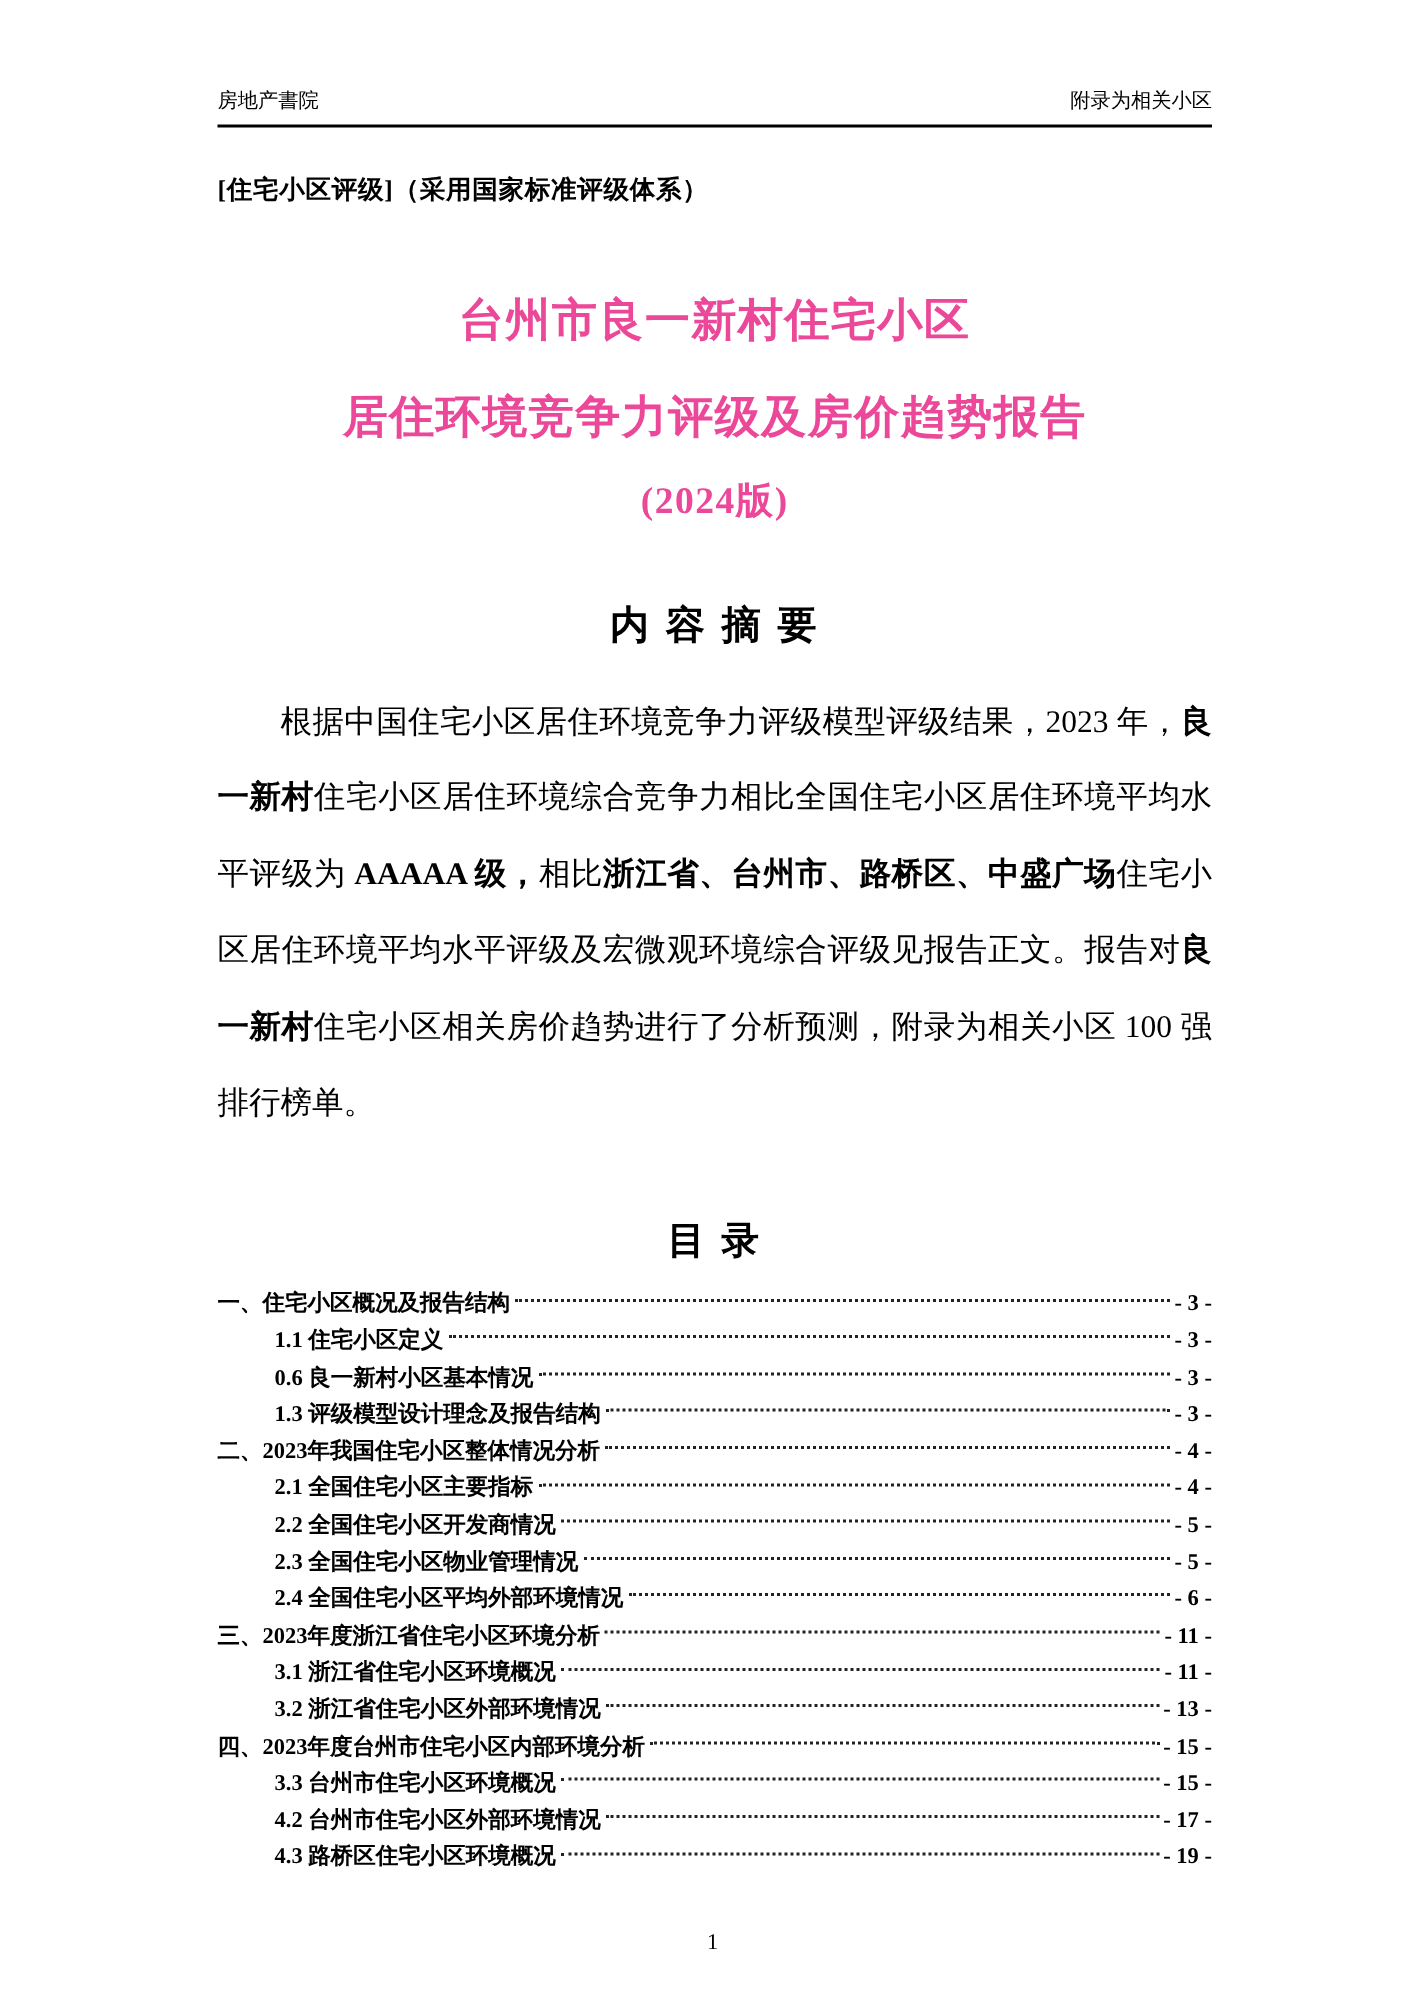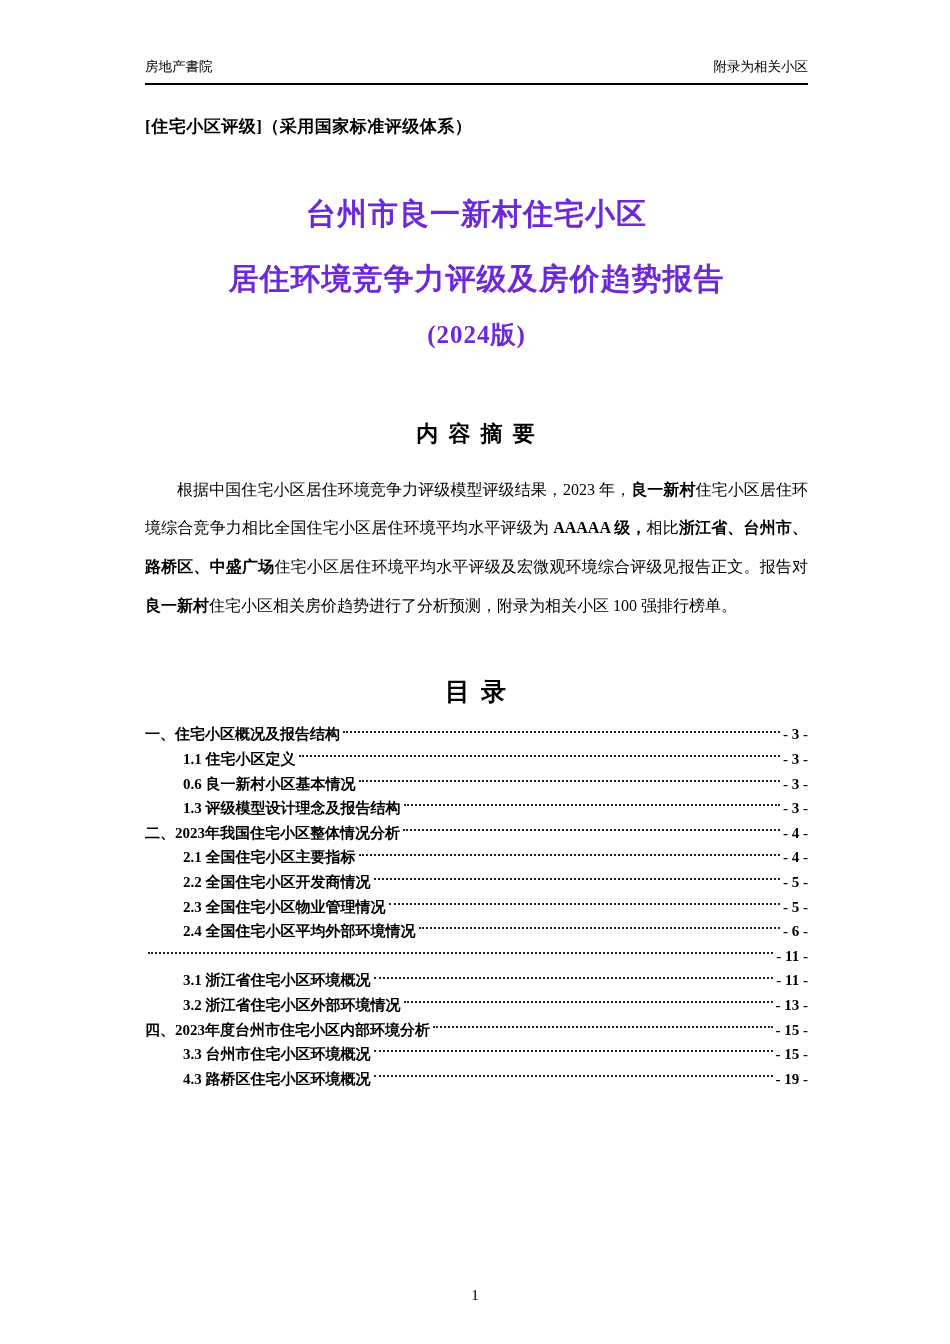--- a/index.html
+++ b/index.html
@@ -34,30 +34,30 @@
     font-size: 30px;
     font-weight: 700;
     line-height: 2.15;
     letter-spacing: 1px;
   }
   .title-edition {
     font-size: 25px;
     line-height: 1.9;
   }
   .summary-heading {
-    margin-top: 60px;
-    text-align: center;
-    font-size: 22px;
+    margin-top: 40px;
+    text-align: center;
+    font-size: 26px;
     font-weight: 700;
     font-family: "Liberation Sans", sans-serif;
     letter-spacing: 2px;
   }
   .summary {
     margin-top: 22px;
-    font-size: 16px;
+    font-size: 21px;
     line-height: 2.42;
     text-align: justify;
     text-indent: 2em;
   }
   .summary .bold { font-weight: 700; }
   .toc-heading {
     margin-top: 50px;
     text-align: center;
     font-size: 25px;
     font-weight: 700;
@@ -97,21 +97,21 @@
 
 <div class="page">
 
   <header class="doc-header">
     <span>房地产書院</span>
     <span>附录为相关小区</span>
   </header>
 
   <div class="bracket-line">[住宅小区评级]（采用国家标准评级体系）</div>
 
-  <h1 class="title" style="color: #6d28d9;">
+  <h1 class="title" style="color: #ec4899;">
     <div>台州市良一新村住宅小区</div>
     <div>居住环境竞争力评级及房价趋势报告</div>
     <div class="title-edition">(2024版)</div>
   </h1>
 
   <h2 class="summary-heading">内 容 摘 要</h2>
 
   <p class="summary"><span>根据中国住宅小区居住环境竞争力评级模型评级结果，2023 年，</span><span class="bold">良一新村</span><span>住宅小区居住环境综合竞争力相比全国住宅小区居住环境平均水平评级为 </span><span class="bold">AAAAA 级，</span><span>相比</span><span class="bold">浙江省、台州市、路桥区、中盛广场</span><span>住宅小区居住环境平均水平评级及宏微观环境综合评级见报告正文。报告对</span><span class="bold">良一新村</span><span>住宅小区相关房价趋势进行了分析预测，附录为相关小区 100 强排行榜单。</span></p>
 
   <h2 class="toc-heading">目 录</h2>
@@ -156,20 +156,21 @@
         <span class="toc-label">2.3 全国住宅小区物业管理情况</span>
         <span class="toc-dots"></span>
         <span class="toc-page">- 5 -</span>
       </div>
       <div class="toc-row lvl2">
         <span class="toc-label">2.4 全国住宅小区平均外部环境情况</span>
         <span class="toc-dots"></span>
         <span class="toc-page">- 6 -</span>
       </div>
       <div class="toc-row lvl1">
+        <span class="toc-label">三、2023年度浙江省住宅小区环境分析</span>
         <span class="toc-dots"></span>
         <span class="toc-page">- 11 -</span>
       </div>
       <div class="toc-row lvl2">
         <span class="toc-label">3.1 浙江省住宅小区环境概况</span>
         <span class="toc-dots"></span>
         <span class="toc-page">- 11 -</span>
       </div>
       <div class="toc-row lvl2">
         <span class="toc-label">3.2 浙江省住宅小区外部环境情况</span>
@@ -178,20 +179,25 @@
       </div>
       <div class="toc-row lvl1">
         <span class="toc-label">四、2023年度台州市住宅小区内部环境分析</span>
         <span class="toc-dots"></span>
         <span class="toc-page">- 15 -</span>
       </div>
       <div class="toc-row lvl2">
         <span class="toc-label">3.3 台州市住宅小区环境概况</span>
         <span class="toc-dots"></span>
         <span class="toc-page">- 15 -</span>
+      </div>
+      <div class="toc-row lvl2">
+        <span class="toc-label">4.2 台州市住宅小区外部环境情况</span>
+        <span class="toc-dots"></span>
+        <span class="toc-page">- 17 -</span>
       </div>
       <div class="toc-row lvl2">
         <span class="toc-label">4.3 路桥区住宅小区环境概况</span>
         <span class="toc-dots"></span>
         <span class="toc-page">- 19 -</span>
       </div>
     </nav>
 
   <footer class="page-footer">
     <span>1</span>

